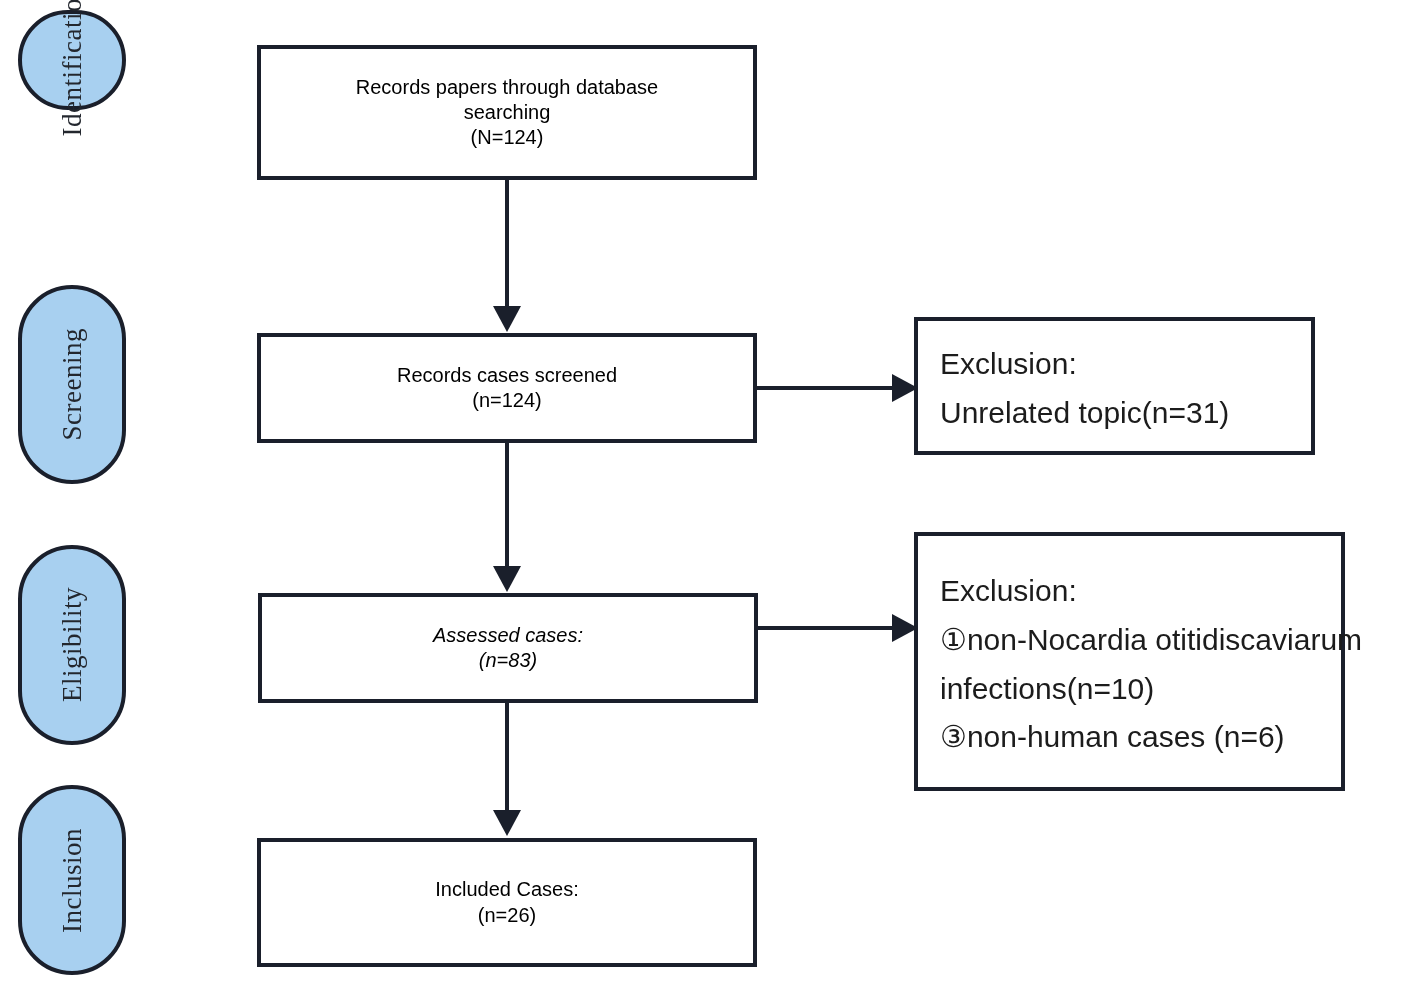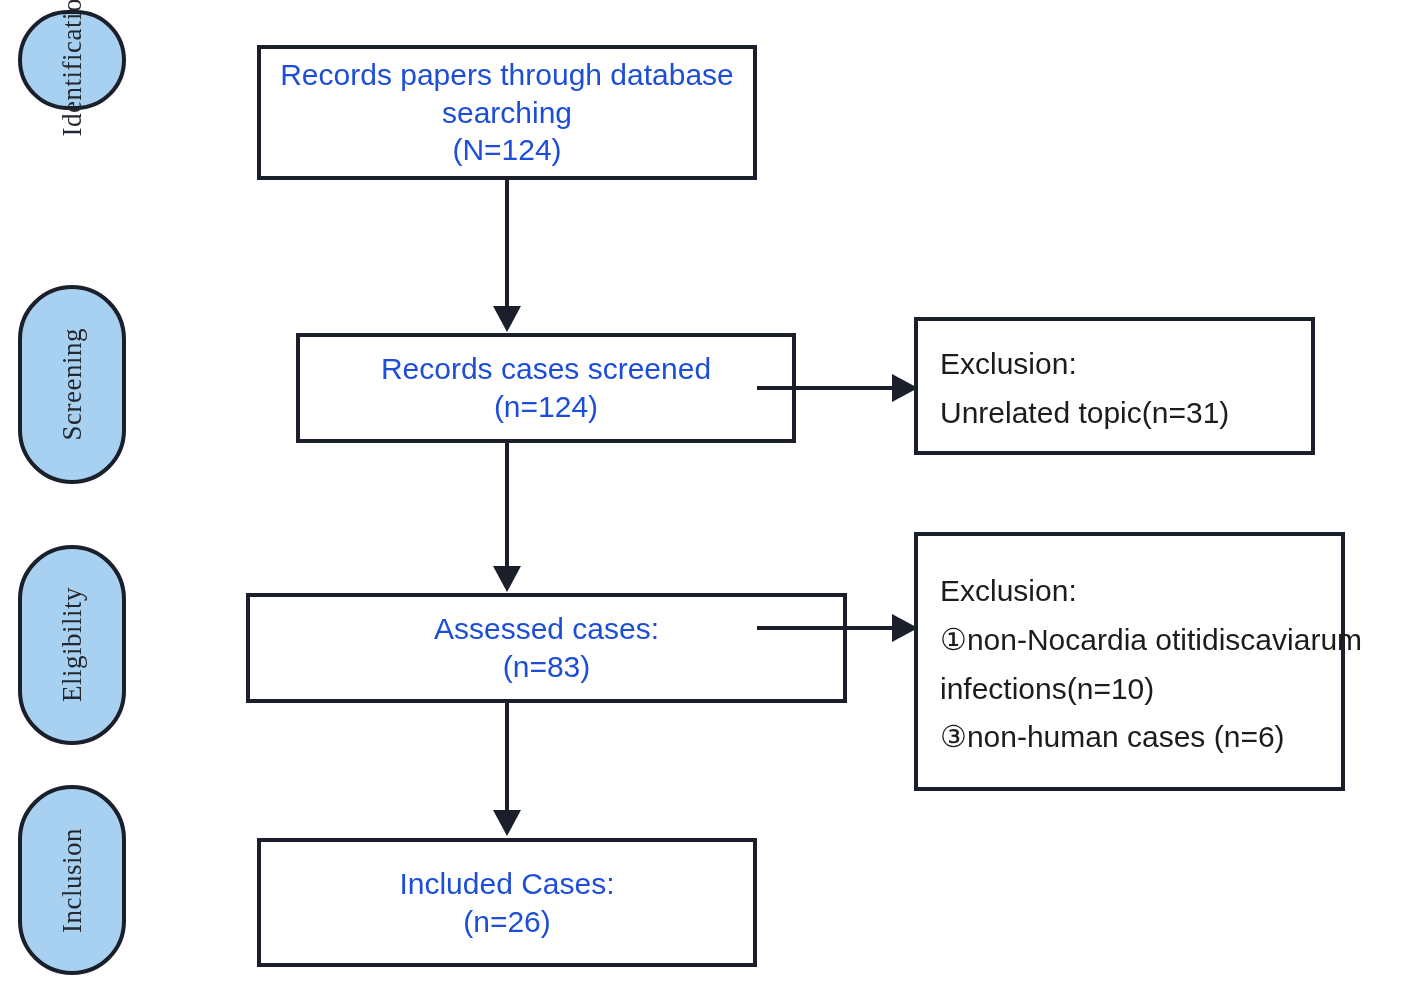--- a/index.html
+++ b/index.html
@@ -45,22 +45,22 @@
     box-sizing: border-box;
     background: #ffffff;
     border: 4px solid #1a1f2b;
     display: flex;
     flex-direction: column;
     align-items: center;
     justify-content: center;
     text-align: center;
   }
   .flow-box .box-line {
-    font-size: 30px;
-    color: #1d4ed8;
+    font-size: 20px;
+    color: #000000;
     line-height: 1.26;
     white-space: nowrap;
   }
 
   
   .exclusion-box {
     position: absolute;
     box-sizing: border-box;
     background: #ffffff;
     border: 4px solid #1a1f2b;
@@ -127,26 +127,26 @@
   <div class="stage-pill" style="left:18px; top:785px; width:108px; height:190px;">
     <span class="pill-label">Inclusion</span>
   </div>
 
   <div class="flow-box" style="left:257px; top:45px; width:500px; height:135px;">
     <div class="box-line">Records papers through database</div>
     <div class="box-line">searching</div>
     <div class="box-line">(N=124)</div>
   </div>
 
-  <div class="flow-box" style="left:257px; top:333px; width:500px; height:110px;margin-left:39px;">
+  <div class="flow-box" style="left:257px; top:333px; width:500px; height:110px;">
     <div class="box-line">Records cases screened</div>
     <div class="box-line">(n=124)</div>
   </div>
 
-  <div class="flow-box" style="left:246px; top:593px; width:601px; height:110px;">
+  <div class="flow-box" style="left:258px; top:593px; width:500px; height:110px;font-style:italic;">
     <div class="box-line">Assessed cases:</div>
     <div class="box-line">(n=83)</div>
   </div>
 
   <div class="flow-box" style="left:257px; top:838px; width:500px; height:129px;">
     <div class="box-line">Included Cases:</div>
     <div class="box-line">(n=26)</div>
   </div>
 
   <div class="exclusion-box" style="left:914px; top:317px; width:401px; height:138px;">

